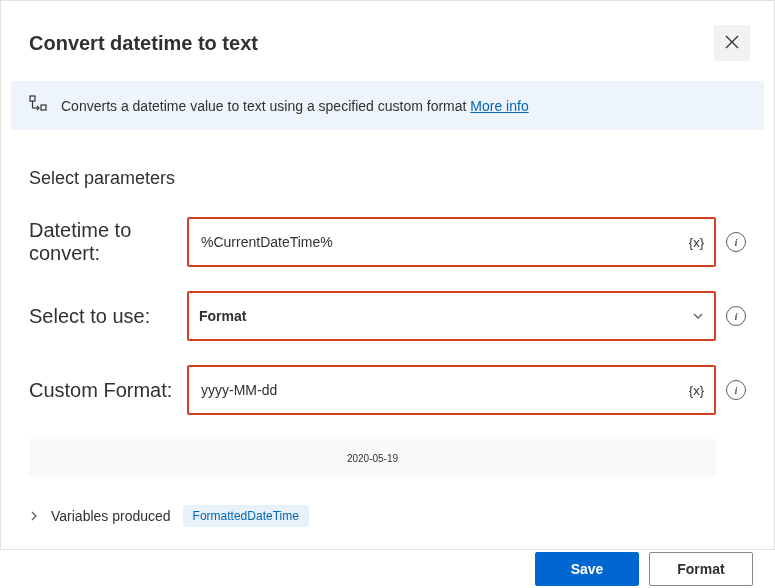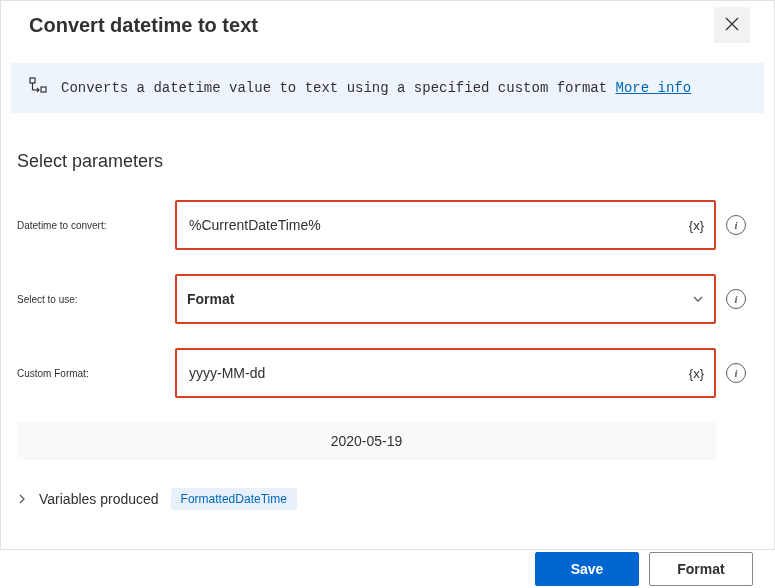--- a/index.html
+++ b/index.html
@@ -11,21 +11,21 @@
     background: #fff;
     width: 775px;
     height: 588px;
     overflow: hidden;
     border: 1px solid #e1e1e1;
   }
   .header {
     display: flex;
     align-items: center;
     justify-content: space-between;
-    padding: 6px 24px 14px 28px;
+    padding: 24px 24px 14px 28px;
   }
   .header h1 {
     font-size: 20px;
     font-weight: 600;
     margin: 0;
   }
   .close-btn {
     width: 36px;
     height: 36px;
     background: #f3f2f1;
@@ -37,39 +37,38 @@
     color: #323130;
   }
   .infobar {
     margin: 6px 10px 0 10px;
     background: #eef4fb;
     padding: 14px 18px;
     display: flex;
     align-items: center;
     gap: 14px;
     font-size: 14px;
-    font-family: Liberation Mono, monospace;
   }
   .infobar a { color: #0067b8; text-decoration: underline; }
-  .content { padding: 24px 28px 0 16px; }
+  .content { padding: 24px 28px 0 28px; }
   .section-title {
     font-size: 18px;
     font-weight: 400;
     margin: 14px 0 28px 0;
   }
   .form-row {
     display: flex;
     align-items: center;
     margin-bottom: 24px;
     gap: 10px;
   }
   .form-label {
     width: 148px;
     flex-shrink: 0;
-    font-size: 10px;
+    font-size: 20px;
     color: #323130;
   }
   .field-wrap {
     flex: 1;
     position: relative;
     border: 2px solid #d44021;
     border-radius: 2px;
     height: 50px;
     display: flex;
     align-items: center;
@@ -110,21 +109,21 @@
     height: 20px;
     flex-shrink: 0;
     border: 1.2px solid #605e5c;
     border-radius: 50%;
     font-size: 11px;
     font-style: italic;
     font-family: serif;
     font-weight: bold;
   }
   .sample-val {
-    font-size: 14px;
+    font-size: 10px;
     color: #323130;
   }
   .vars-row {
     display: flex;
     align-items: center;
     gap: 12px;
     margin-top: 28px;
     font-size: 14px;
   }
   .chevron-right {

